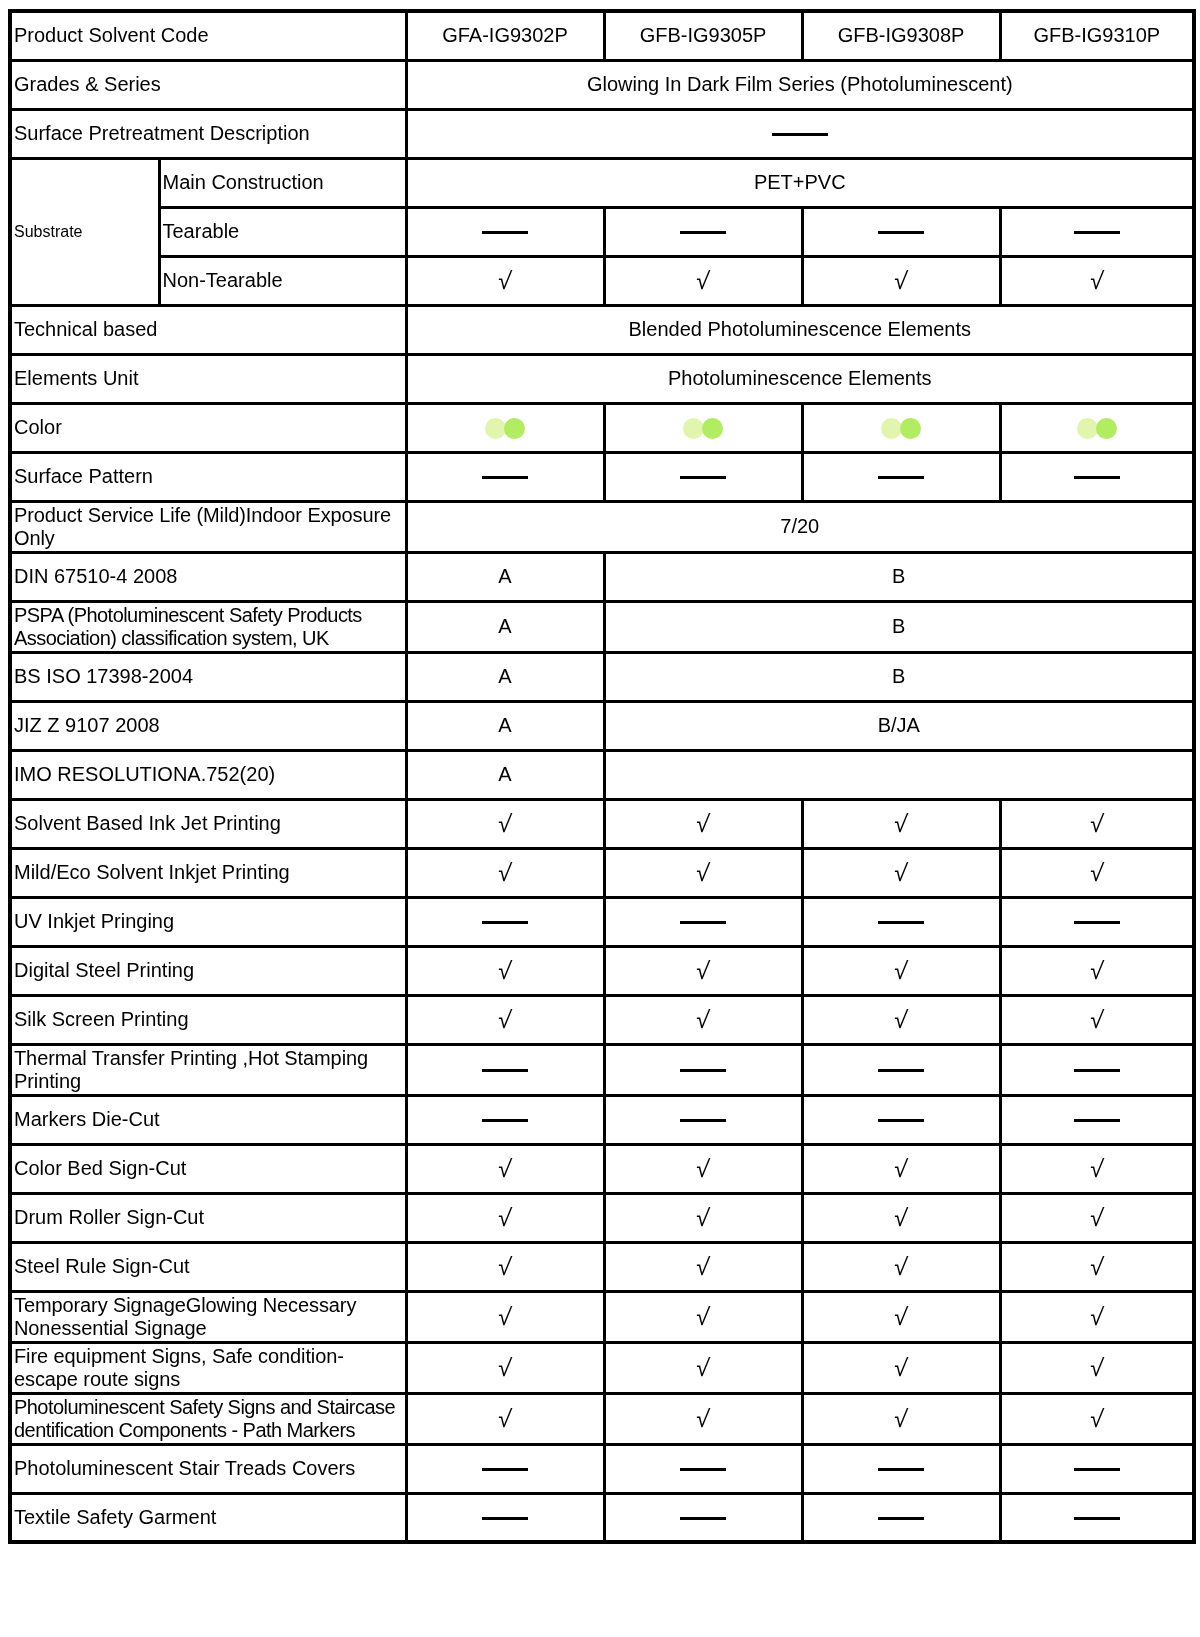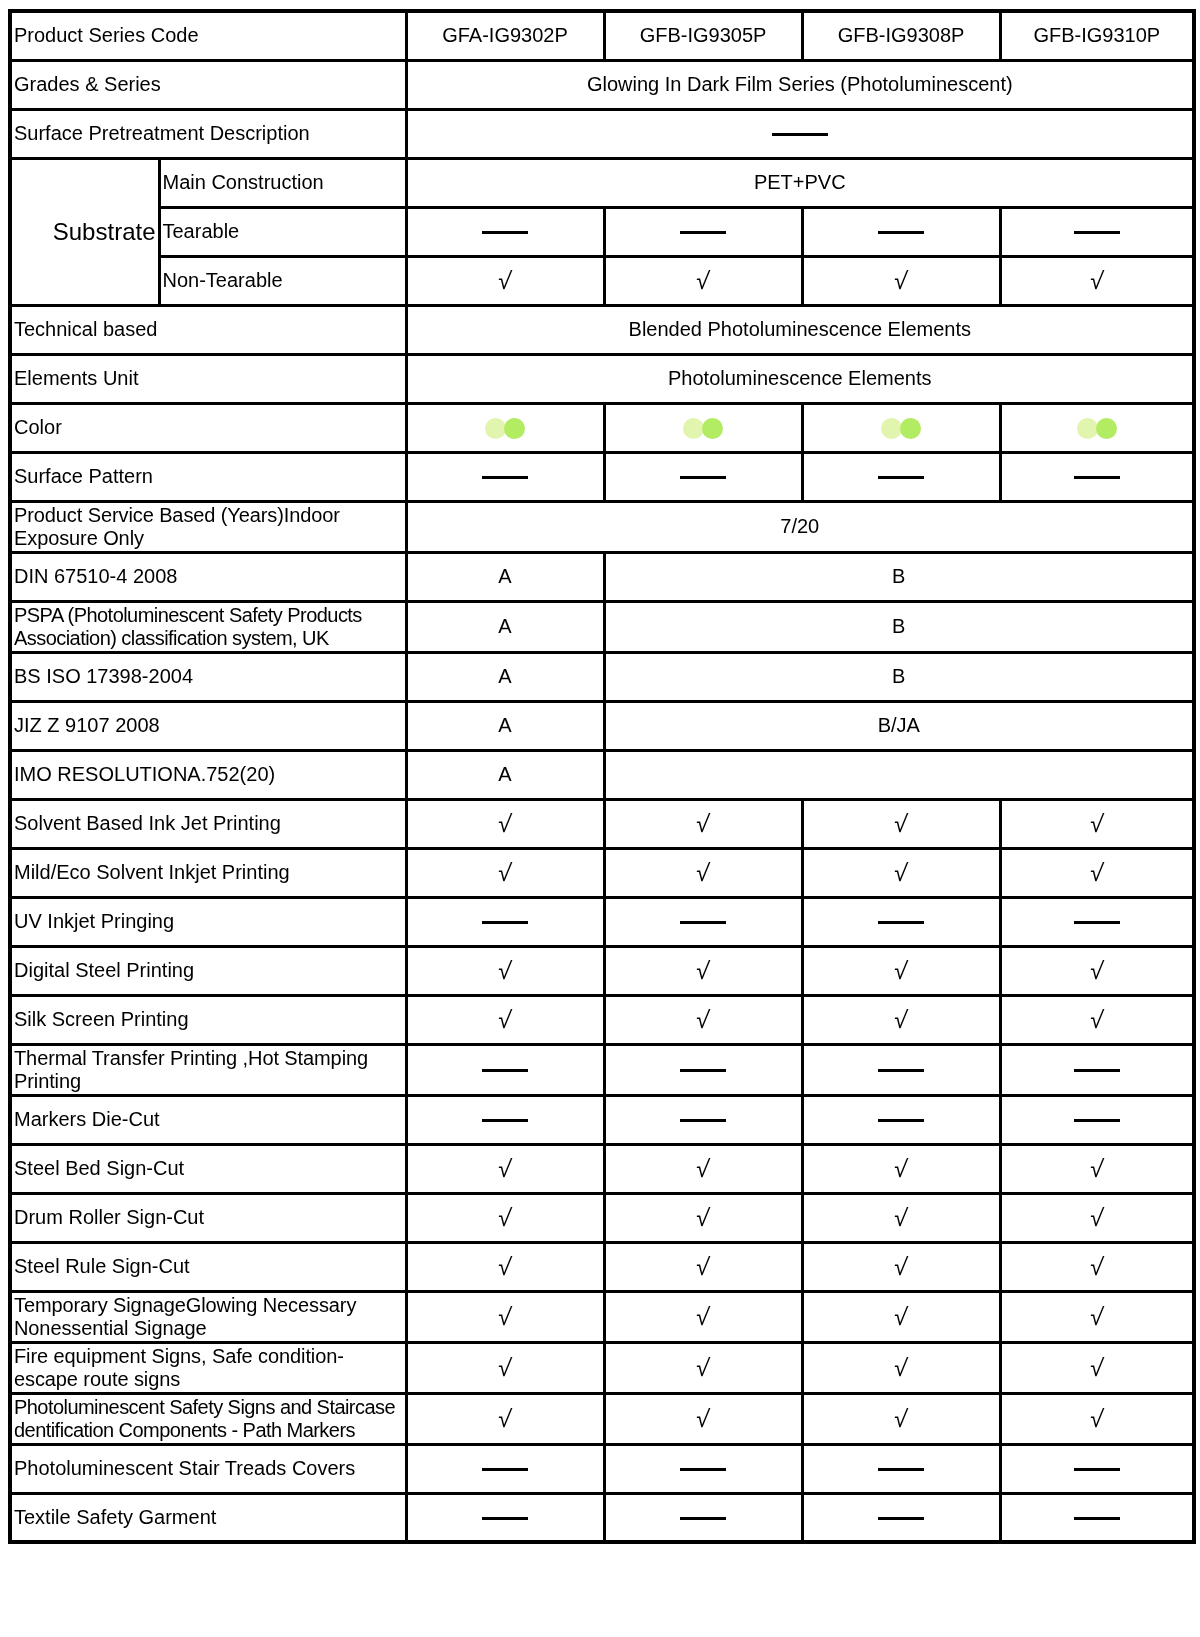--- a/index.html
+++ b/index.html
@@ -29,23 +29,23 @@
     padding: 1px 2px;
     box-sizing: border-box;
   }
   td.label {
     text-align: left;
     padding: 2px 2px 2px 8px;
     font-size: 20px;
     line-height: 1.15;
   }
   td.group-label {
-    text-align: right;
+    text-align: left;
     padding-left: 8px;
-    font-size: 24px;
+    font-size: 16px;
   }
   td.val {
     text-align: center;
     font-size: 20px;
   }
   .f-tight  { font-size: 18.5px; line-height: 1.1; letter-spacing: -0.1px; }
   .f-xtight { font-size: 17.5px; line-height: 1.12; letter-spacing: -0.55px; }
   .check {
     font-size: 24px;
     font-style: italic;
@@ -78,21 +78,21 @@
     <colgroup>
       <col style="width:149px">
       <col style="width:247px">
       <col style="width:198px">
       <col style="width:198px">
       <col style="width:198px">
       <col style="width:194px">
     </colgroup>
     <tbody>
         <tr>
-          <td class="label" colspan="2">Product Series Code</td>
+          <td class="label" colspan="2">Product Solvent Code</td>
           <td class="val">GFA-IG9302P</td>
           <td class="val">GFB-IG9305P</td>
           <td class="val">GFB-IG9308P</td>
           <td class="val">GFB-IG9310P</td>
         </tr>
         <tr>
           <td class="label" colspan="2">Grades &amp; Series</td>
           <td class="val" colspan="4">Glowing In Dark Film Series (Photoluminescent)</td>
         </tr>
         <tr>
@@ -134,21 +134,21 @@
           <td class="val"><span class="dot" style="background: rgb(225, 245, 175);"></span><span class="dot" style="background: rgb(178, 236, 98);"></span></td>
         </tr>
         <tr>
           <td class="label" colspan="2">Surface Pattern</td>
           <td class="val"><span class="dash"></span></td>
           <td class="val"><span class="dash"></span></td>
           <td class="val"><span class="dash"></span></td>
           <td class="val"><span class="dash"></span></td>
         </tr>
         <tr>
-          <td class="label f-tight" colspan="2">Product Service Based (Years)Indoor Exposure Only</td>
+          <td class="label f-tight" colspan="2">Product Service Life (Mild)Indoor Exposure Only</td>
           <td class="val" colspan="4">7/20</td>
         </tr>
         <tr>
           <td class="label" colspan="2">DIN 67510-4 2008</td>
           <td class="val">A</td>
           <td class="val" colspan="3">B</td>
         </tr>
         <tr>
           <td class="label f-xtight" colspan="2">PSPA (Photoluminescent Safety Products Association) classification system, UK</td>
           <td class="val">A</td>
@@ -212,21 +212,21 @@
           <td class="val"><span class="dash"></span></td>
         </tr>
         <tr>
           <td class="label" colspan="2">Markers Die-Cut</td>
           <td class="val"><span class="dash"></span></td>
           <td class="val"><span class="dash"></span></td>
           <td class="val"><span class="dash"></span></td>
           <td class="val"><span class="dash"></span></td>
         </tr>
         <tr>
-          <td class="label" colspan="2">Steel Bed Sign-Cut</td>
+          <td class="label" colspan="2">Color Bed Sign-Cut</td>
           <td class="val"><span class="check">√</span></td>
           <td class="val"><span class="check">√</span></td>
           <td class="val"><span class="check">√</span></td>
           <td class="val"><span class="check">√</span></td>
         </tr>
         <tr>
           <td class="label" colspan="2">Drum Roller Sign-Cut</td>
           <td class="val"><span class="check">√</span></td>
           <td class="val"><span class="check">√</span></td>
           <td class="val"><span class="check">√</span></td>

